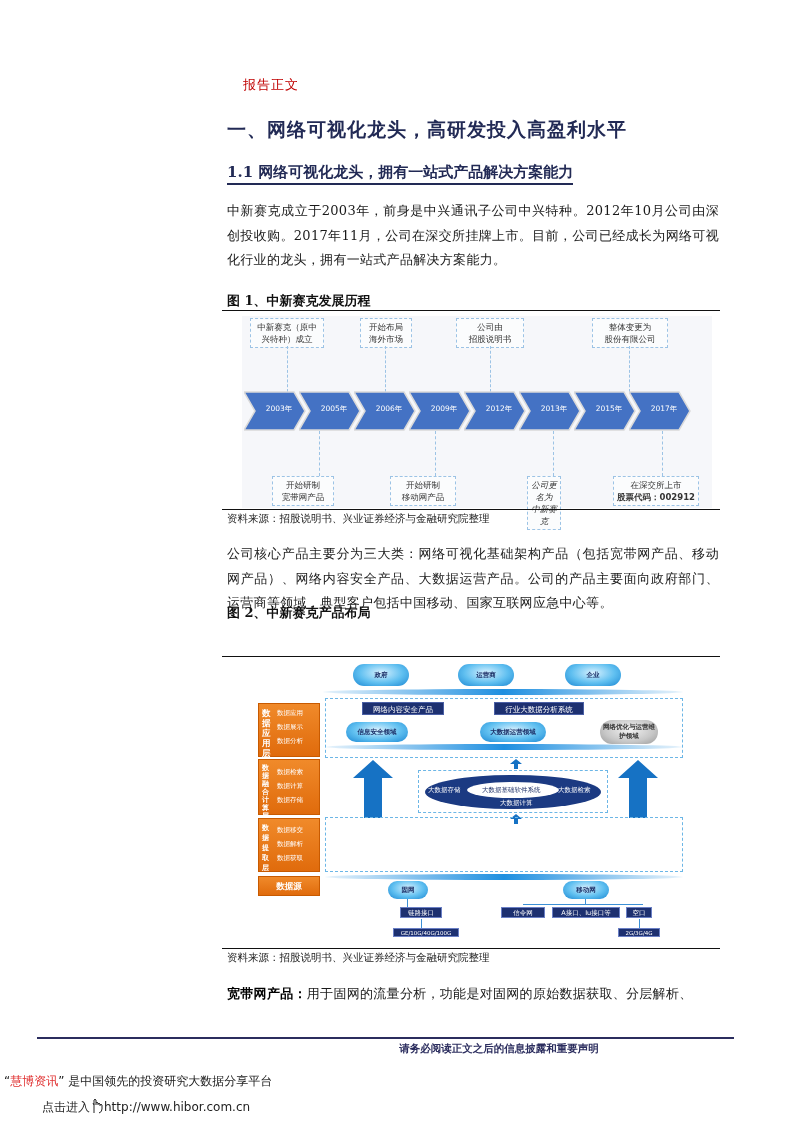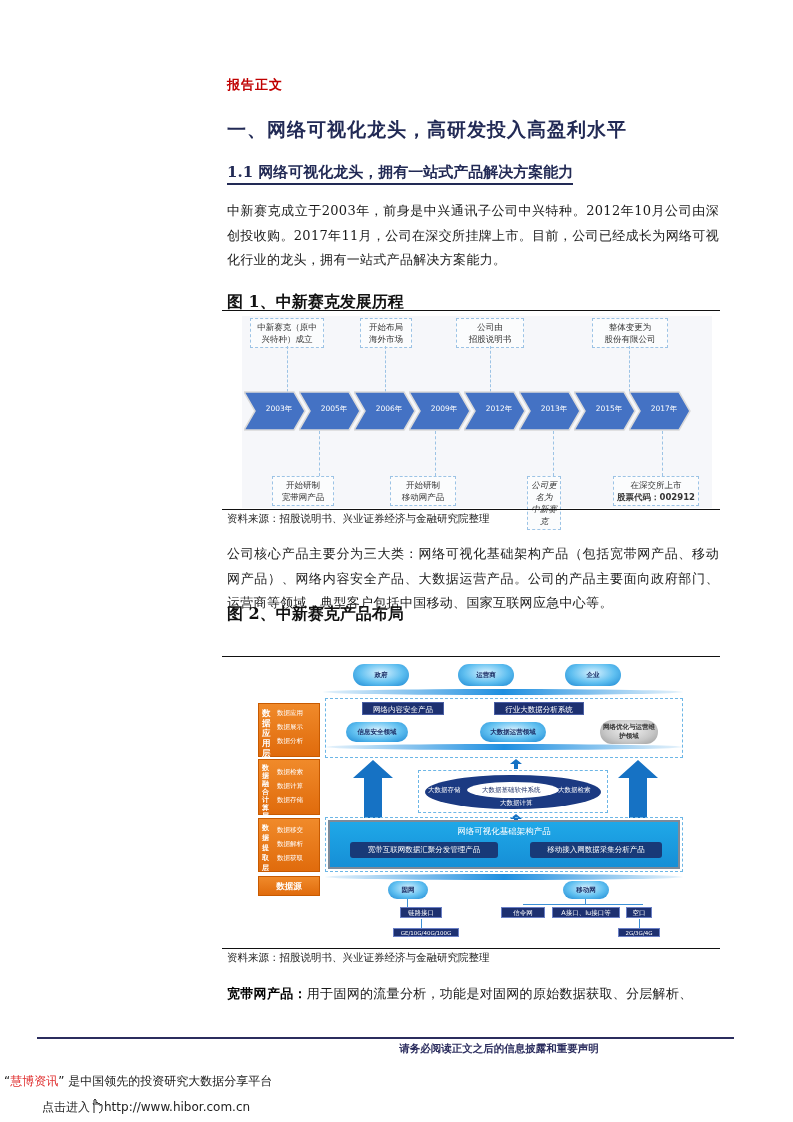--- a/index.html
+++ b/index.html
@@ -1,26 +1,26 @@
 <!DOCTYPE html>
 <html><head>
 <meta charset="utf-8">
 <style>
   * { box-sizing: border-box; margin: 0; padding: 0; }
   html, body { width: 793px; height: 1122px; background: #ffffff; overflow: hidden; }
   body { position: relative; font-family: "DejaVu Serif", "Liberation Serif", serif; color: #111; }
   .abs { position: absolute; }
 
-  .report-label { left: 227px; top: 76px; font-size: 13px; font-weight: bold; color: #c00000; letter-spacing: 1px; }
+  .report-label { left: 243px; top: 76px; font-size: 13px; font-weight: normal; color: #c00000; letter-spacing: 1px; }
   .h1 { left: 227px; top: 117px; font-size: 19px; font-weight: bold; color: #222a55; letter-spacing: 1px; white-space: nowrap; }
   .h2 { left: 227px; top: 163px; font-size: 15px; font-weight: bold; color: #222a55; border-bottom: 2px solid #222a55; padding-bottom: 1px; white-space: nowrap; }
   .para { left: 227px; width: 492px; font-size: 13px; line-height: 24.5px; color: #1a1a1a; text-align: justify; letter-spacing: 0.3px; }
   .p1 { top: 199px; }
   .p2 { top: 542px; }
-  .fig-title { left: 227px; font-size: 16px; font-weight: bold; color: #111; white-space: nowrap; }
+  .fig-title { left: 227px; font-size: 13px; font-weight: bold; color: #111; white-space: nowrap; }
   .fig1-title { top: 292px; }
   .fig2-title { top: 604px; }
   .rule { left: 222px; width: 498px; height: 0; border-top: 1.5px solid #111; }
   .source { left: 227px; font-size: 10.5px; color: #222; white-space: nowrap; }
 
   
   .fig1 { left: 242px; top: 316px; width: 470px; height: 192px; background: #f6f7fa; }
   .tl-box { position: absolute; border: 1px dashed #9cc3e5; background: #fbfcfd; font-family: "DejaVu Sans", "Liberation Sans", sans-serif; font-size: 8.5px; line-height: 12px; text-align: center; color: #333; padding: 2px 3px; }
   .tl-line { position: absolute; width: 0; border-left: 1px dashed #9cc3e5; }
   .chev-row { position: absolute; left: 0; top: 75px; height: 24px; width: 470px; }
@@ -235,25 +235,20 @@
 
   <div class="layer-box" style="top:158px;height:54px;">
     <div class="layer-title" style="font-size:7px;line-height:10px;">数据提取层</div>
     <div class="layer-items" style="top:4px;">
       <div>数据移交</div>
       <div>数据解析</div>
       <div>数据获取</div>
     </div>
   </div>
   <div class="dotbox" style="left:67px;top:157px;width:358px;height:55px;"></div>
-  <div class="infra" style="left:70px;top:160px;width:352px;height:49px;">
-    <div class="infra-title">网络可视化基础架构产品</div>
-    <div class="infra-btn" style="left:20px;width:148px;">宽带互联网数据汇聚分发管理产品</div>
-    <div class="infra-btn" style="left:200px;width:132px;">移动接入网数据采集分析产品</div>
-  </div>
   <div class="band" style="left:67px;top:214px;width:358px;"></div>
 
   <div class="layer-box" style="top:216px;height:20px;">
     <div style="position:absolute;left:0;right:0;top:4px;text-align:center;font-size:8.5px;font-weight:bold;">数据源</div>
   </div>
 
   <div class="cloud" style="left:130px;top:221px;width:40px;height:18px;line-height:18px;">固网</div>
   <div class="vline" style="left:149px;top:239px;height:9px;"></div>
   <div class="src-lbl" style="left:142px;top:247px;width:42px;">链路接口</div>
   <div class="vline" style="left:163px;top:259px;height:9px;"></div>

